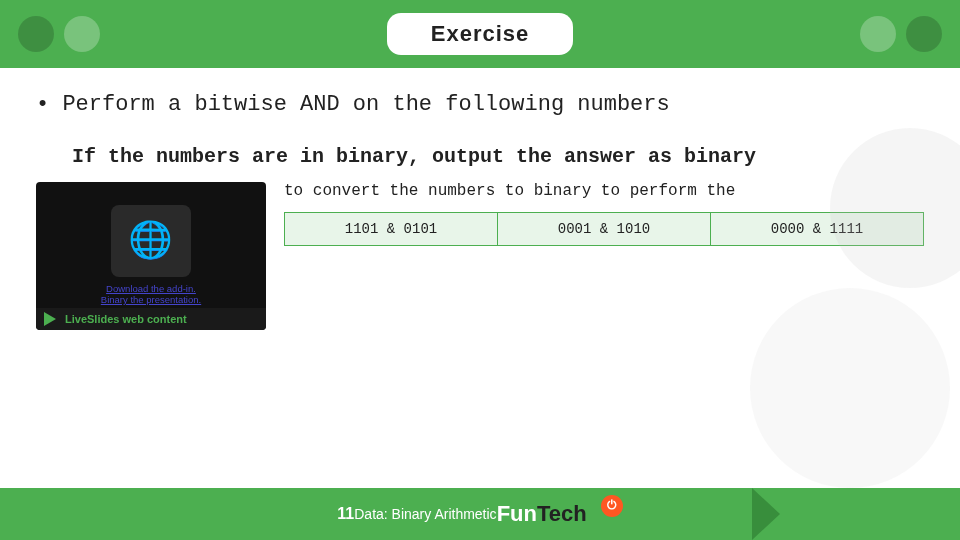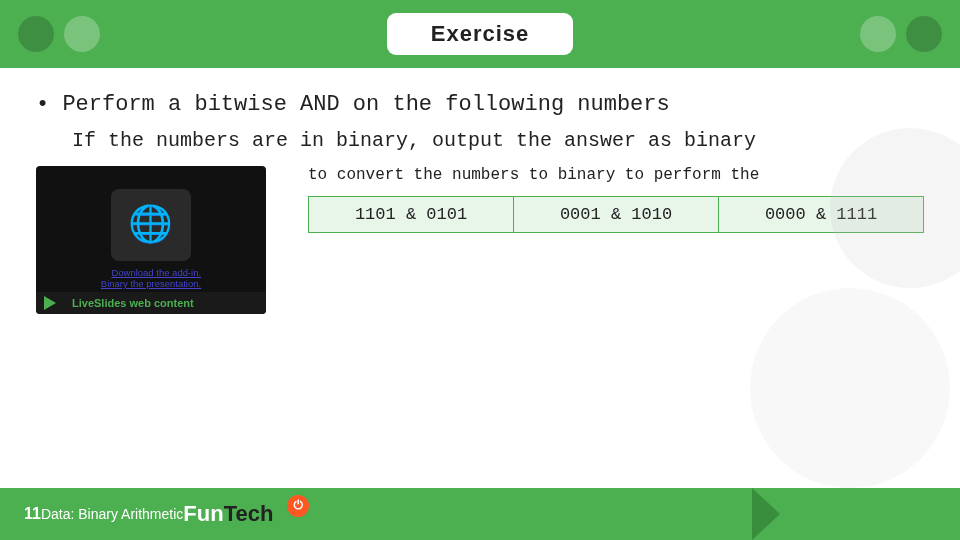--- a/index.html
+++ b/index.html
@@ -46,21 +46,21 @@
       border-radius: 50%;
       background: rgba(255,255,255,0.25);
     }
 
     .circle.dark {
       background: rgba(0,0,0,0.18);
     }
 
     .exercise-badge {
       background: #ffffff;
-      border-radius: 9px;
+      border-radius: 14px;
       padding: 8px 44px;
       font-family: Arial, sans-serif;
       font-weight: bold;
       font-size: 22px;
       color: #222;
       letter-spacing: 1px;
       z-index: 2;
     }
 
     
@@ -71,21 +71,21 @@
       position: absolute;
       bottom: 0; left: 0;
       display: flex;
       align-items: center;
       justify-content: center;
     }
 
     .bottom-bar-inner {
       display: flex;
       align-items: center;
-      justify-content: flex-start;
+      justify-content: center;
       width: 100%;
       padding: 0 24px;
     }
 
     .slide-number {
       color: #fff;
       font-family: Arial, sans-serif;
       font-size: 16px;
       font-weight: bold;
     }
@@ -147,36 +147,37 @@
 
     
     .main-content {
       padding: 22px 36px 0 36px;
       position: relative;
     }
 
     .bullet-point {
       display: flex;
       align-items: flex-start;
-      margin-bottom: 4px;
+      margin-bottom: 20px;
     }
 
     .main-text {
       font-size: 22px;
       color: #222;
       line-height: 1.4;
       font-family: 'Courier New', Courier, monospace;
     }
 
     .indent {
       padding-left: 36px;
       font-size: 20px;
       color: #222;
       line-height: 1.55;
       font-family: 'Courier New', Courier, monospace;
+      font-weight: bold;
     }
 
     
     .deco-circle-right {
       position: absolute;
       right: -30px;
       top: 60px;
       width: 160px;
       height: 160px;
       border-radius: 50%;
@@ -223,80 +224,79 @@
       color: #aaa;
     }
 
     .video-play-badge {
       position: absolute;
       bottom: 0; left: 0; right: 0;
       background: #1a1a1a;
       padding: 4px 8px;
       display: flex;
       align-items: center;
-      gap: 16px;
+      gap: 9px;
     }
 
     .play-triangle {
       width: 0; height: 0;
       border-top: 7px solid transparent;
       border-bottom: 7px solid transparent;
       border-left: 12px solid #4caf50;
     }
 
     .liveslides-text {
       color: #4caf50;
       font-size: 11px;
       font-family: Arial, sans-serif;
       font-weight: bold;
     }
 
     .video-links {
       display: flex;
       flex-direction: column;
-      align-items: flex-end;
+      align-items: center;
       margin-top: 4px;
       padding: 2px 8px;
     }
 
     .video-link-text {
       color: #4444cc;
       font-size: 9.5px;
       font-family: Arial, sans-serif;
       text-decoration: underline;
     }
 
     
     .right-content {
       flex: 1;
       display: flex;
       flex-direction: column;
       gap: 6px;
-      margin-left: 24px;
     }
 
     .convert-text {
       font-family: 'Courier New', Courier, monospace;
       font-size: 16px;
       color: #222;
       margin-bottom: 6px;
     }
 
     
     .exercise-table {
       width: 100%;
       border-collapse: collapse;
     }
 
     .exercise-table td {
       border: 1.5px solid #4caf50;
       padding: 8px 18px;
       text-align: center;
       font-family: 'Courier New', Courier, monospace;
-      font-size: 17px;
+      font-size: 14px;
       color: #222;
       background: #fff;
     }
 
     .exercise-table tr:first-child td {
       background: #e8f5e9;
     }
 
     
     .deco-circle-bottom-right {

